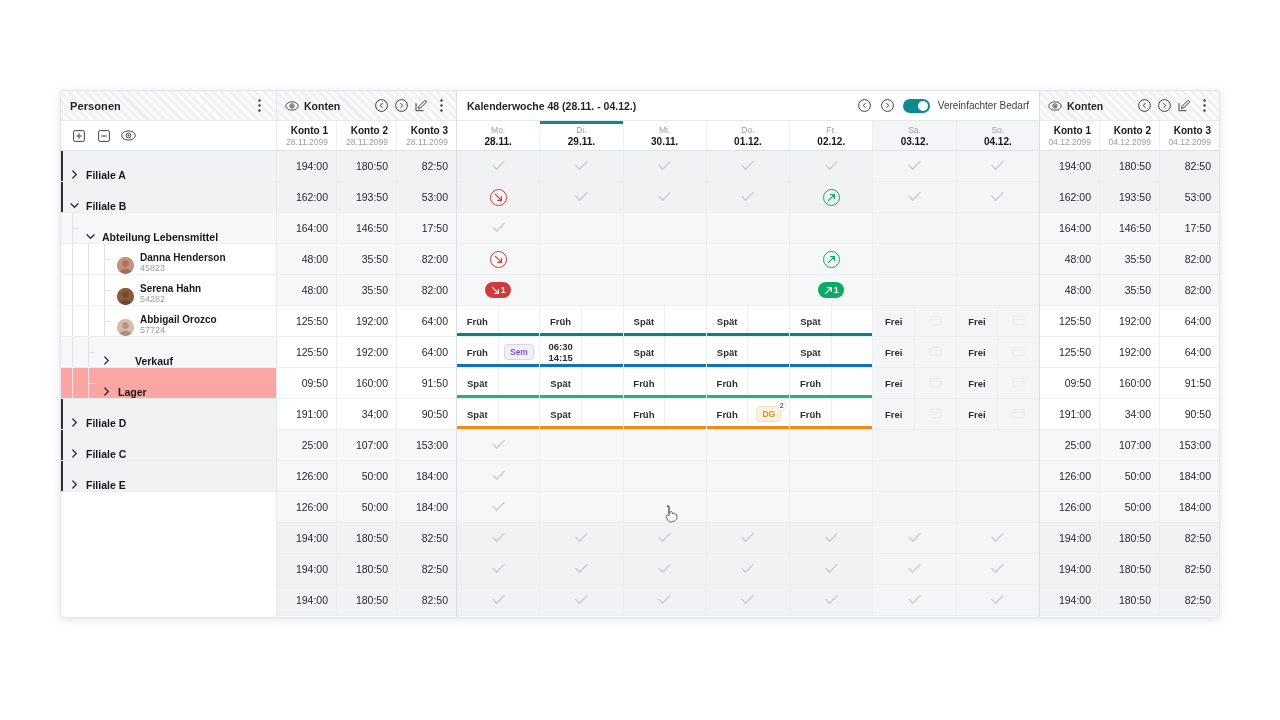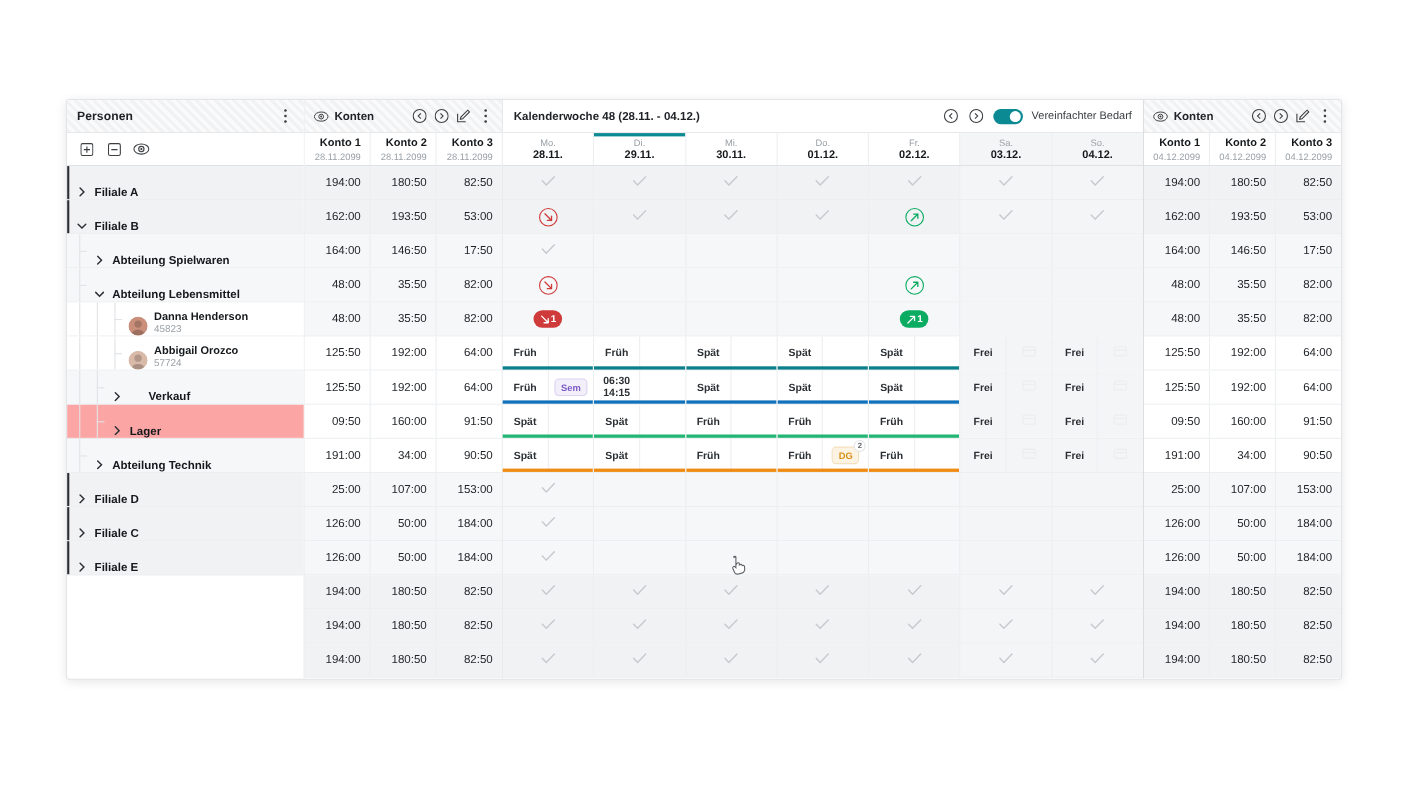--- a/index.html
+++ b/index.html
@@ -156,33 +156,20 @@
           <span class="lbl" style="margin-left: 5px;">Filiale B</span>
         </div>
         <div class="row" style="height: 31px; background: rgb(246, 247, 248);">
           <div style="width: 2px; flex: 0 0 auto;"></div>
           <div style="position: relative; flex: 0 0 auto; width: 16px; height: 100%;">
             <i style="position: absolute; left: 9px; top: 0px; bottom: 0px; width: 1px; background: rgb(225, 227, 230);"></i>
             <i style="position: absolute; left: 9px; top: 50%; width: 7px; height: 1px; background: rgb(225, 227, 230);"></i>
           </div>
           <span class="caret" style="margin-left: 4px;">
             <svg width="9" height="9" viewBox="0 0 9 9">
-              <path d="M2.8 1L6.3 4.5 2.8 8" fill="none" stroke="#2b2f33" stroke-width="1.3" stroke-linecap="round"></path>
-            </svg>
-          </span>
-          <span class="lbl" style="margin-left: 5px;">Abteilung Spielwaren</span>
-        </div>
-        <div class="row" style="height: 31px; background: rgb(246, 247, 248);">
-          <div style="width: 2px; flex: 0 0 auto;"></div>
-          <div style="position: relative; flex: 0 0 auto; width: 16px; height: 100%;">
-            <i style="position: absolute; left: 9px; top: 0px; bottom: 0px; width: 1px; background: rgb(225, 227, 230);"></i>
-            <i style="position: absolute; left: 9px; top: 50%; width: 7px; height: 1px; background: rgb(225, 227, 230);"></i>
-          </div>
-          <span class="caret" style="margin-left: 4px;">
-            <svg width="9" height="9" viewBox="0 0 9 9">
               <path d="M1 2.8L4.5 6.3 8 2.8" fill="none" stroke="#2b2f33" stroke-width="1.3" stroke-linecap="round"></path>
             </svg>
           </span>
           <span class="lbl" style="margin-left: 5px;">Abteilung Lebensmittel</span>
         </div>
         <div class="row" style="height: 31px; background: rgb(255, 255, 255);">
           <div style="width: 2px; flex: 0 0 auto;"></div>
           <div style="position: relative; flex: 0 0 auto; width: 48px; height: 100%;">
             <i style="position: absolute; left: 9px; top: 0px; bottom: 0px; width: 1px; background: rgb(225, 227, 230);"></i>
             <i style="position: absolute; left: 25px; top: 0px; bottom: 0px; width: 1px; background: rgb(225, 227, 230);"></i>
@@ -200,20 +187,38 @@
           </span>
         </div>
         <div class="row" style="height: 31px; background: rgb(255, 255, 255);">
           <div style="width: 2px; flex: 0 0 auto;"></div>
           <div style="position: relative; flex: 0 0 auto; width: 48px; height: 100%;">
             <i style="position: absolute; left: 9px; top: 0px; bottom: 0px; width: 1px; background: rgb(225, 227, 230);"></i>
             <i style="position: absolute; left: 25px; top: 0px; bottom: 0px; width: 1px; background: rgb(225, 227, 230);"></i>
             <i style="position: absolute; left: 41px; top: 0px; bottom: 0px; width: 1px; background: rgb(225, 227, 230);"></i>
             <i style="position: absolute; left: 41px; top: 50%; width: 7px; height: 1px; background: rgb(225, 227, 230);"></i>
           </div>
+          <span class="avatar" style="background: rgb(138, 90, 60); margin-left: 6px;"><svg viewBox="0 0 17 17" width="17" height="17">
+              <circle cx="8.5" cy="8.5" r="8.5" fill="#8a5a3c"></circle>
+              <circle cx="8.5" cy="6.6" r="3.3" fill="rgba(0,0,0,.18)"></circle>
+              <path d="M1.8 17c1-3.6 3.5-5.2 6.7-5.2s5.7 1.6 6.7 5.2z" fill="rgba(0,0,0,.22)"></path>
+            </svg></span>
+          <span style="display: flex; flex-direction: column; justify-content: center;">
+            <span class="pname">Serena Hahn</span>
+            <span class="pid">54282</span>
+          </span>
+        </div>
+        <div class="row" style="height: 31px; background: rgb(255, 255, 255);">
+          <div style="width: 2px; flex: 0 0 auto;"></div>
+          <div style="position: relative; flex: 0 0 auto; width: 48px; height: 100%;">
+            <i style="position: absolute; left: 9px; top: 0px; bottom: 0px; width: 1px; background: rgb(225, 227, 230);"></i>
+            <i style="position: absolute; left: 25px; top: 0px; bottom: 0px; width: 1px; background: rgb(225, 227, 230);"></i>
+            <i style="position: absolute; left: 41px; top: 0px; bottom: 0px; width: 1px; background: rgb(225, 227, 230);"></i>
+            <i style="position: absolute; left: 41px; top: 50%; width: 7px; height: 1px; background: rgb(225, 227, 230);"></i>
+          </div>
           <span class="avatar" style="background: rgb(217, 185, 168); margin-left: 6px;"><svg viewBox="0 0 17 17" width="17" height="17">
               <circle cx="8.5" cy="8.5" r="8.5" fill="#d9b9a8"></circle>
               <circle cx="8.5" cy="6.6" r="3.3" fill="rgba(0,0,0,.18)"></circle>
               <path d="M1.8 17c1-3.6 3.5-5.2 6.7-5.2s5.7 1.6 6.7 5.2z" fill="rgba(0,0,0,.22)"></path>
             </svg></span>
           <span style="display: flex; flex-direction: column; justify-content: center;">
             <span class="pname">Abbigail Orozco</span>
             <span class="pid">57724</span>
           </span>
         </div>
@@ -238,33 +243,20 @@
             <i style="position: absolute; left: 25px; top: 0px; bottom: 0px; width: 1px; background: rgb(225, 227, 230);"></i>
             <i style="position: absolute; left: 25px; top: 50%; width: 7px; height: 1px; background: rgb(225, 227, 230);"></i>
           </div>
           <span class="caret" style="margin-left: 4px;">
             <svg width="9" height="9" viewBox="0 0 9 9">
               <path d="M2.8 1L6.3 4.5 2.8 8" fill="none" stroke="#2b2f33" stroke-width="1.3" stroke-linecap="round"></path>
             </svg>
           </span>
           <span class="lbl" style="margin-left: 5px;">Lager</span>
         </div>
-        <div class="row" style="height: 31px; background: rgb(246, 247, 248);">
-          <div style="width: 2px; flex: 0 0 auto;"></div>
-          <div style="position: relative; flex: 0 0 auto; width: 16px; height: 100%;">
-            <i style="position: absolute; left: 9px; top: 0px; bottom: 0px; width: 1px; background: rgb(225, 227, 230);"></i>
-            <i style="position: absolute; left: 9px; top: 50%; width: 7px; height: 1px; background: rgb(225, 227, 230);"></i>
-          </div>
-          <span class="caret" style="margin-left: 4px;">
-            <svg width="9" height="9" viewBox="0 0 9 9">
-              <path d="M2.8 1L6.3 4.5 2.8 8" fill="none" stroke="#2b2f33" stroke-width="1.3" stroke-linecap="round"></path>
-            </svg>
-          </span>
-          <span class="lbl" style="margin-left: 5px;">Abteilung Technik</span>
-        </div>
         <div class="row" style="height: 31px; background: rgb(241, 242, 244);">
           <div class="bar" style="background: rgb(43, 47, 51);"></div>
           <div style="position: relative; flex: 0 0 auto; width: 0px; height: 100%;"></div>
           <span class="caret" style="margin-left: 4px;">
             <svg width="9" height="9" viewBox="0 0 9 9">
               <path d="M2.8 1L6.3 4.5 2.8 8" fill="none" stroke="#2b2f33" stroke-width="1.3" stroke-linecap="round"></path>
             </svg>
           </span>
           <span class="lbl" style="margin-left: 5px;">Filiale D</span>
         </div>

